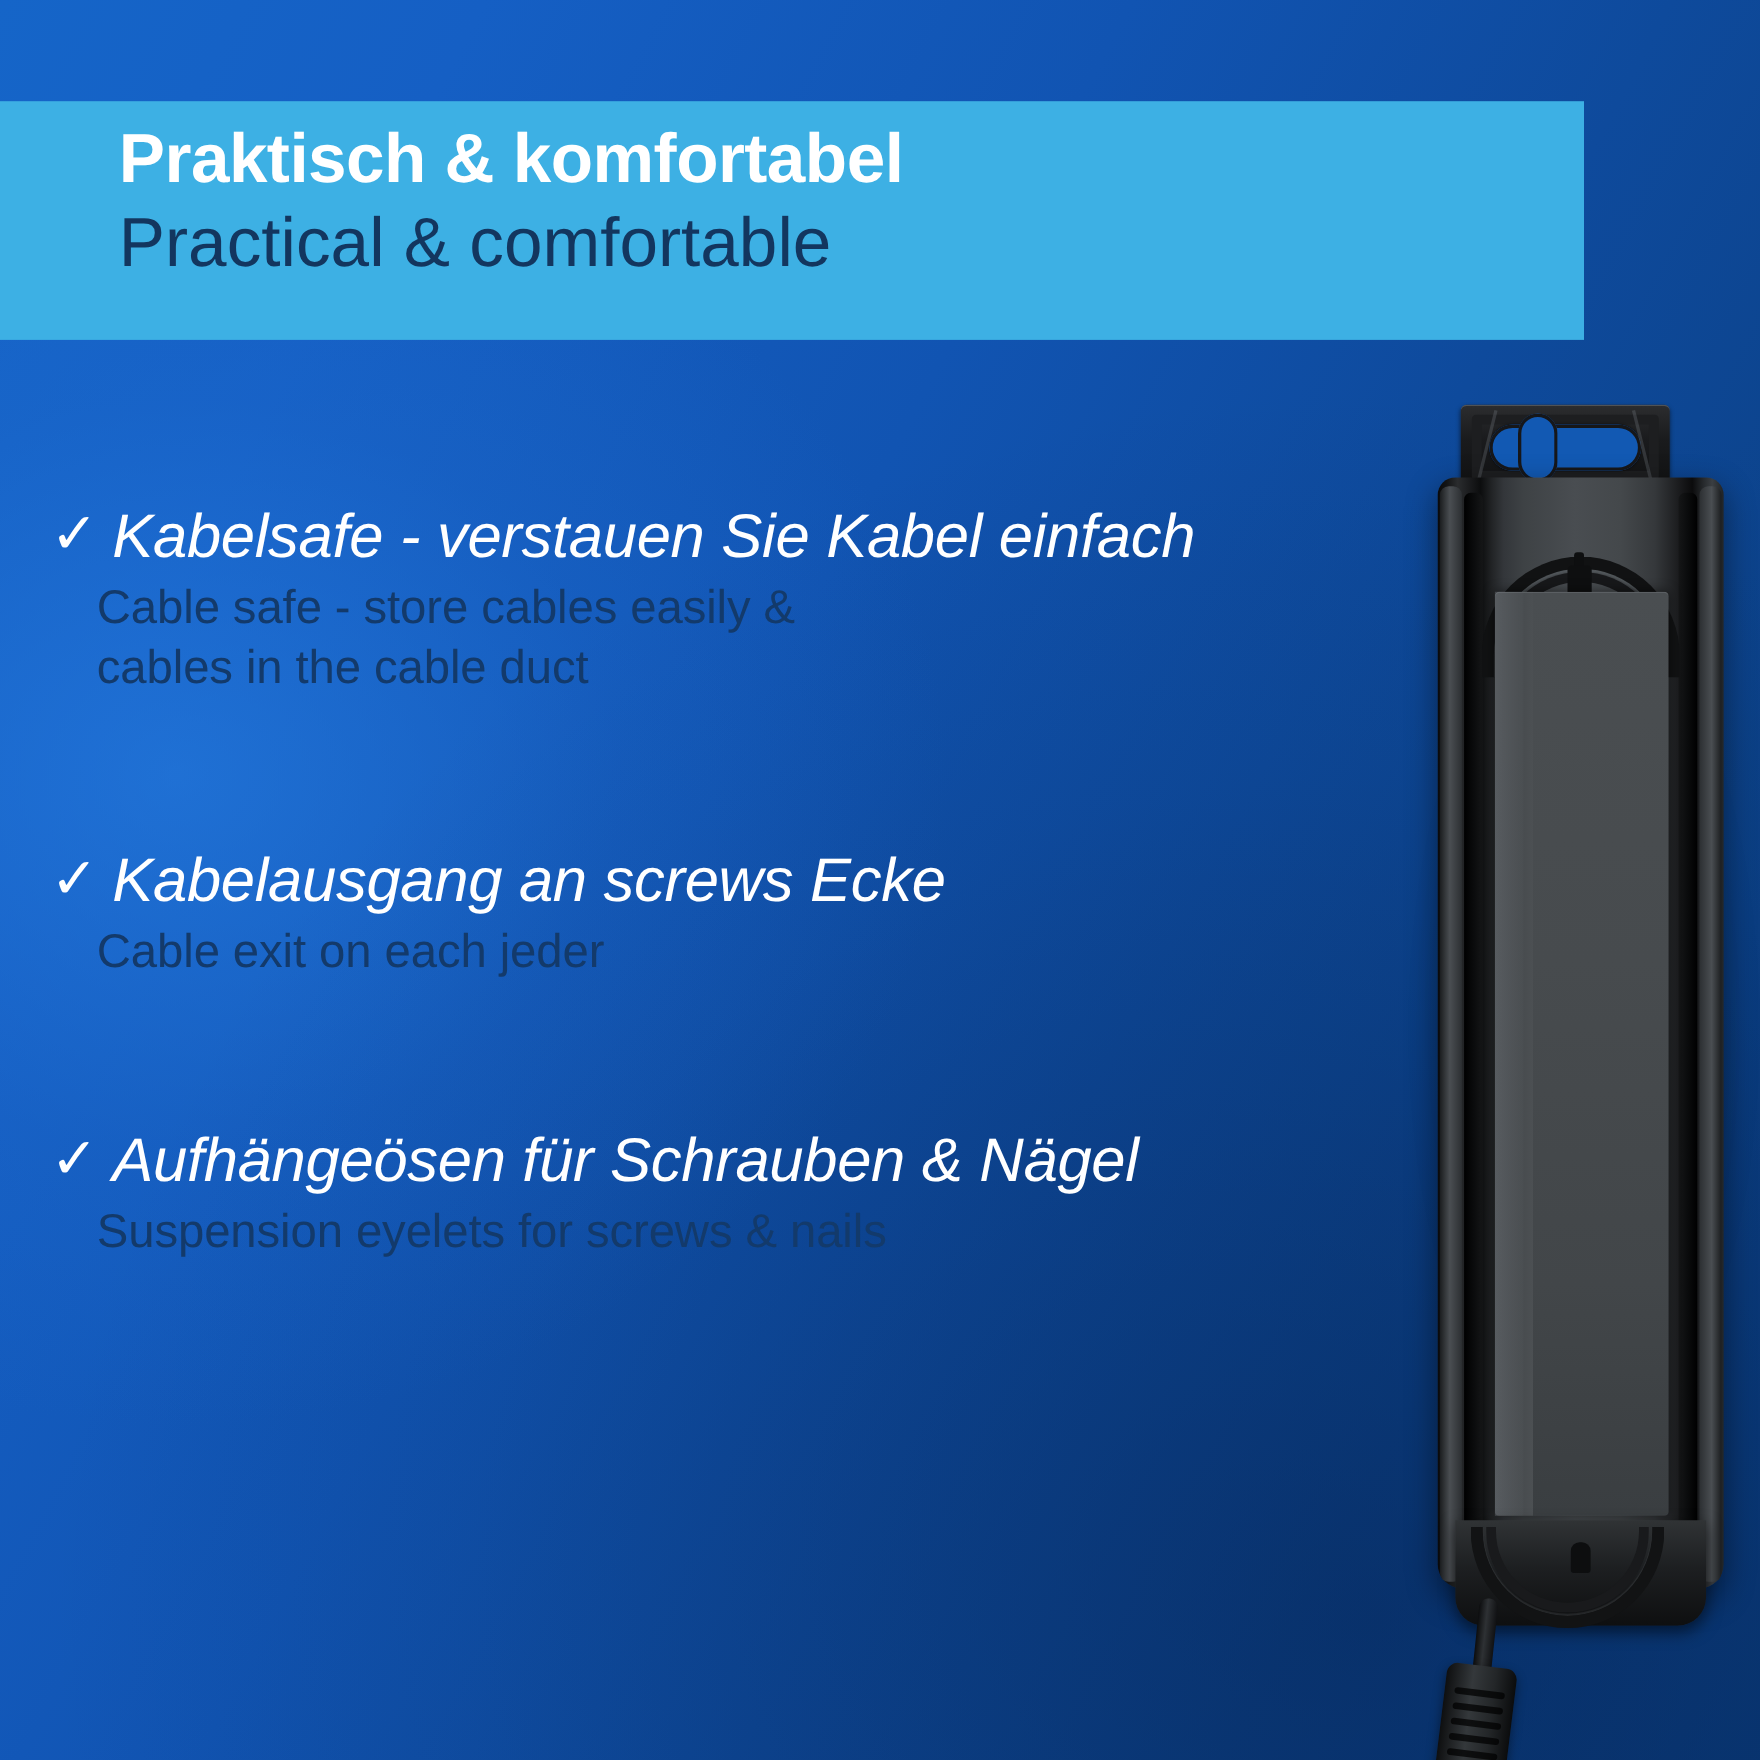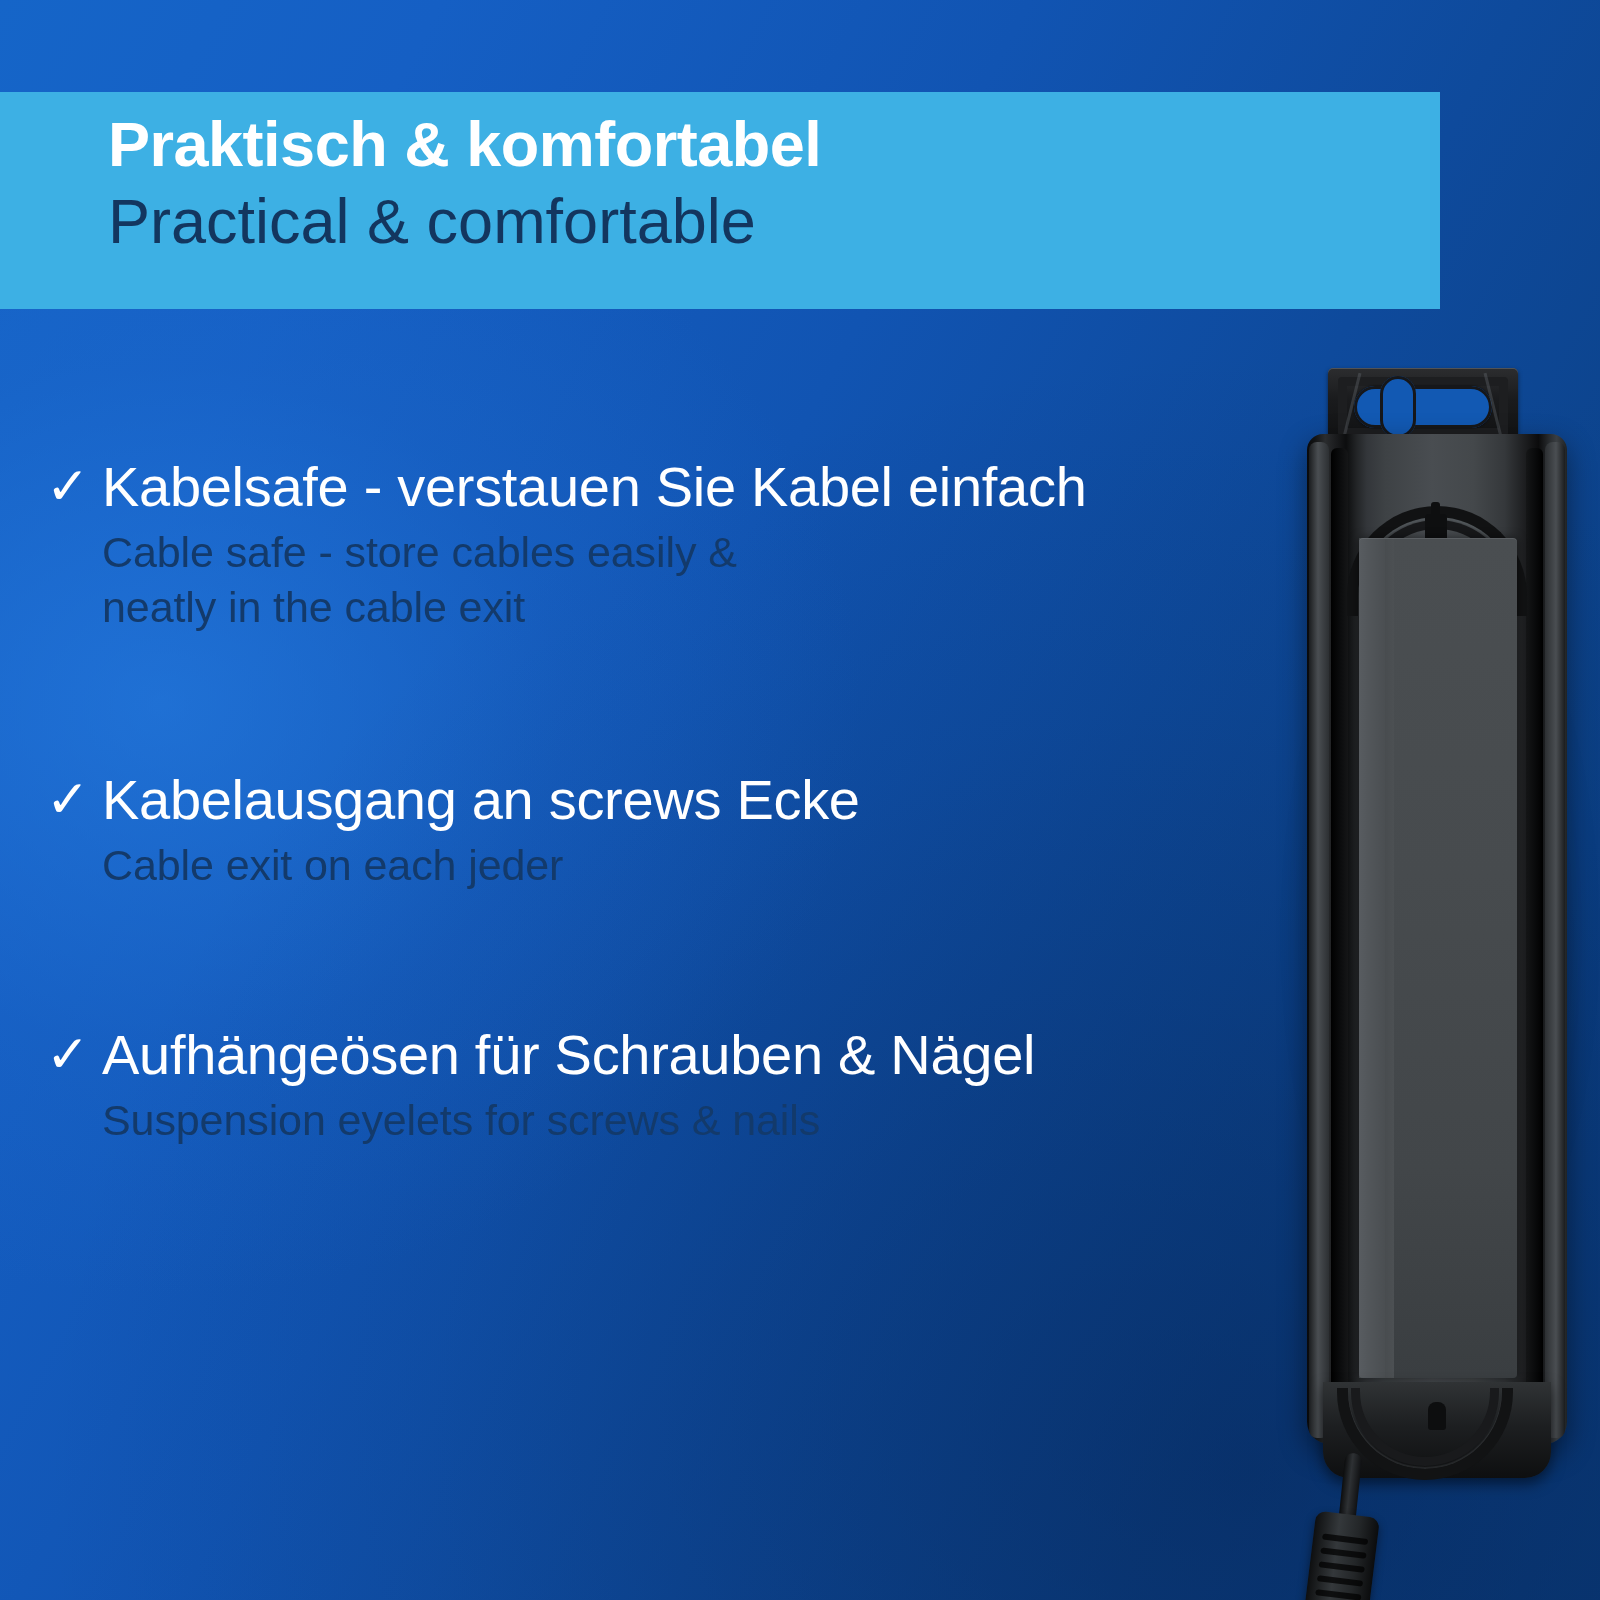--- a/index.html
+++ b/index.html
@@ -83,27 +83,28 @@
     color: #ffffff;
     font-weight: normal;
     text-align: left;
   }
   .feature-de {
     font-size: 56px;
     line-height: 64px;
     color: #ffffff;
     font-weight: normal;
     letter-spacing: -0.3px;
+    font-style: italic;
   }
   .feature-en {
     font-size: 43px;
     line-height: 55px;
     color: #133a6b;
     font-weight: normal;
-    margin-left: 56px;
+    margin-left: 42px;
     margin-top: 6px;
     letter-spacing: -0.1px;
   }
   #feature-0 { margin-bottom: 133px; }
   #feature-1 { margin-bottom: 130px; }
 
   
   #product {
     position: absolute;
     left: 1285px;
@@ -376,21 +377,21 @@
 
     <div class="feature-item" id="feature-0">
       <div class="feature-head">
         <span class="check-icon">✓</span>
         <span class="feature-de">
           <span>Kabelsafe - verstauen Sie Kabel einfach</span><br>
         </span>
       </div>
       <div class="feature-en">
         <span>Cable safe - store cables easily &amp;</span><br>
-        <span>neatly in the cable exit</span>
+        <span>cables in the cable duct</span>
       </div>
     </div>
 
     <div class="feature-item" id="feature-1">
       <div class="feature-head">
         <span class="check-icon">✓</span>
         <span class="feature-de">Kabelausgang an screws Ecke</span>
       </div>
       <div class="feature-en">Cable exit on each jeder</div>
     </div>

